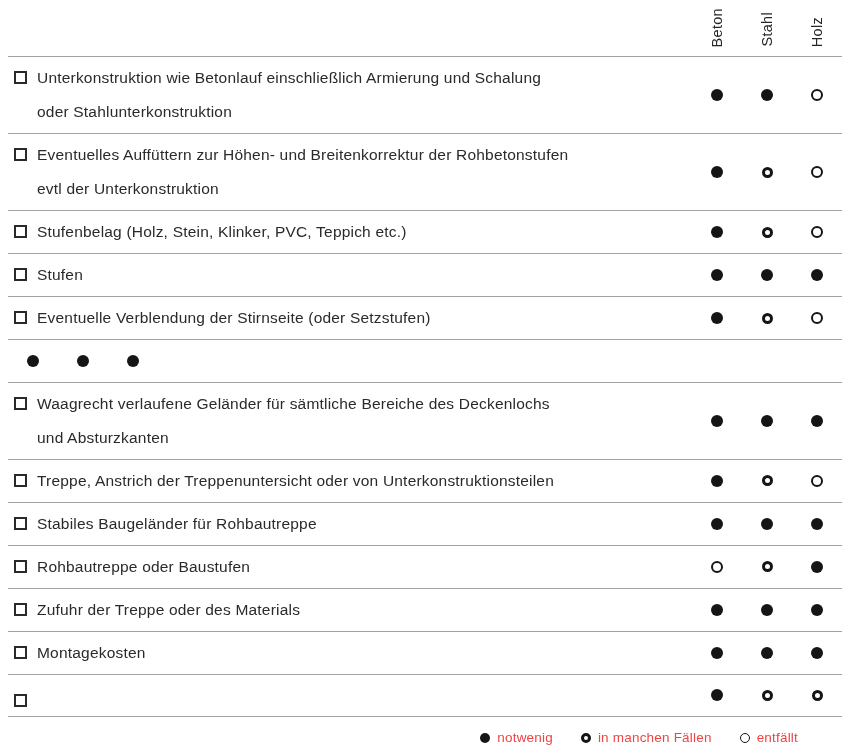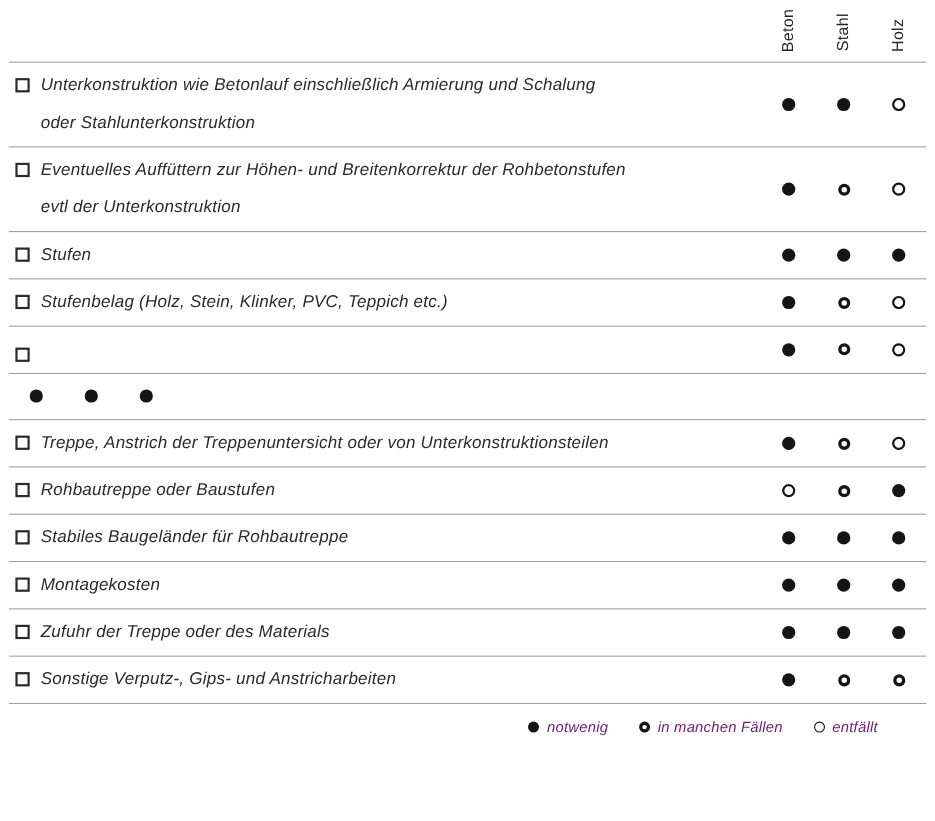--- a/index.html
+++ b/index.html
@@ -51,21 +51,20 @@
     display: flex;
     align-items: center;
     min-height: 42.5px;
     border-bottom: 1.5px solid #a2a2a2;
   }
   .row-text {
     flex: 1;
     display: flex;
     align-items: flex-start;
     padding: 4px 10px 4px 6px;
-    font-style: italic;
   }
   .checkbox {
     flex: 0 0 13px;
     width: 13px;
     height: 13px;
     border: 2px solid #2a2a2a;
     margin-top: 10px;
     margin-right: 10px;
     background: #ffffff;
     cursor: pointer;
@@ -102,22 +101,21 @@
     padding: 13px 44px 0 0;
   }
   .legend-item {
     display: flex;
     align-items: center;
     gap: 7px;
   }
   .legend-label {
     font-size: 13.5px;
     letter-spacing: 0.2px;
-    color: #701a75;
-    font-style: italic;
+    color: #ef4444;
   }
 </style>
 </head>
 <body>
 
 <div class="page">
   <div class="table">
     <div class="header">
       <div class="header-spacer"></div>
       <div class="marks-area" id="col-headers">
@@ -167,84 +165,103 @@
             </div>
             <div class="mark-cell">
               <span class="mark none"></span>
             </div>
           </div>
   </div>
 
   <div class="row">
     <div class="row-text">
       <span class="checkbox"></span>
+      <span class="row-label">Stufenbelag (Holz, Stein, Klinker, PVC, Teppich etc.)</span>
+    </div>
+    <div class="marks-area row-marks">
+            <div class="mark-cell">
+              <span class="mark full"></span>
+            </div>
+            <div class="mark-cell">
+              <span class="mark some"></span>
+            </div>
+            <div class="mark-cell">
+              <span class="mark none"></span>
+            </div>
+          </div>
+  </div>
+
+  <div class="row">
+    <div class="row-text">
+      <span class="checkbox"></span>
       <span class="row-label">Stufen</span>
     </div>
     <div class="marks-area row-marks">
             <div class="mark-cell">
               <span class="mark full"></span>
             </div>
             <div class="mark-cell">
               <span class="mark full"></span>
             </div>
             <div class="mark-cell">
               <span class="mark full"></span>
             </div>
           </div>
   </div>
 
   <div class="row">
     <div class="row-text">
       <span class="checkbox"></span>
-      <span class="row-label">Stufenbelag (Holz, Stein, Klinker, PVC, Teppich etc.)</span>
-    </div>
-    <div class="marks-area row-marks">
-            <div class="mark-cell">
-              <span class="mark full"></span>
-            </div>
-            <div class="mark-cell">
-              <span class="mark some"></span>
-            </div>
-            <div class="mark-cell">
-              <span class="mark none"></span>
-            </div>
-          </div>
-  </div>
-
-  <div class="row">
-    <div class="row-text">
-      <span class="checkbox"></span>
-    </div>
-    <div class="marks-area row-marks">
-            <div class="mark-cell">
-              <span class="mark full"></span>
-            </div>
-            <div class="mark-cell">
-              <span class="mark some"></span>
-            </div>
-            <div class="mark-cell">
-              <span class="mark none"></span>
-            </div>
-          </div>
-  </div>
-
-  <div class="row">
-    <div class="marks-area row-marks">
-            <div class="mark-cell">
-              <span class="mark full"></span>
-            </div>
-            <div class="mark-cell">
-              <span class="mark full"></span>
-            </div>
-            <div class="mark-cell">
-              <span class="mark full"></span>
-            </div>
-          </div>
-  </div>
-
+      <span class="row-label">Eventuelle Verblendung der Stirnseite (oder Setzstufen)</span>
+    </div>
+    <div class="marks-area row-marks">
+            <div class="mark-cell">
+              <span class="mark full"></span>
+            </div>
+            <div class="mark-cell">
+              <span class="mark some"></span>
+            </div>
+            <div class="mark-cell">
+              <span class="mark none"></span>
+            </div>
+          </div>
+  </div>
+
+  <div class="row">
+    <div class="marks-area row-marks">
+            <div class="mark-cell">
+              <span class="mark full"></span>
+            </div>
+            <div class="mark-cell">
+              <span class="mark full"></span>
+            </div>
+            <div class="mark-cell">
+              <span class="mark full"></span>
+            </div>
+          </div>
+  </div>
+
+  <div class="row">
+    <div class="row-text">
+      <span class="checkbox"></span>
+      <span class="row-label">Waagrecht verlaufene Geländer für sämtliche Bereiche des Deckenlochs
+und Absturzkanten</span>
+    </div>
+    <div class="marks-area row-marks">
+            <div class="mark-cell">
+              <span class="mark full"></span>
+            </div>
+            <div class="mark-cell">
+              <span class="mark full"></span>
+            </div>
+            <div class="mark-cell">
+              <span class="mark full"></span>
+            </div>
+          </div>
+  </div>
 
   <div class="row">
     <div class="row-text">
       <span class="checkbox"></span>
       <span class="row-label">Treppe, Anstrich der Treppenuntersicht oder von Unterkonstruktionsteilen</span>
     </div>
     <div class="marks-area row-marks">
             <div class="mark-cell">
               <span class="mark full"></span>
             </div>
@@ -253,39 +270,57 @@
             </div>
             <div class="mark-cell">
               <span class="mark none"></span>
             </div>
           </div>
   </div>
 
   <div class="row">
     <div class="row-text">
       <span class="checkbox"></span>
+      <span class="row-label">Stabiles Baugeländer für Rohbautreppe</span>
+    </div>
+    <div class="marks-area row-marks">
+            <div class="mark-cell">
+              <span class="mark full"></span>
+            </div>
+            <div class="mark-cell">
+              <span class="mark full"></span>
+            </div>
+            <div class="mark-cell">
+              <span class="mark full"></span>
+            </div>
+          </div>
+  </div>
+
+  <div class="row">
+    <div class="row-text">
+      <span class="checkbox"></span>
       <span class="row-label">Rohbautreppe oder Baustufen</span>
     </div>
     <div class="marks-area row-marks">
             <div class="mark-cell">
               <span class="mark none"></span>
             </div>
             <div class="mark-cell">
               <span class="mark some"></span>
             </div>
             <div class="mark-cell">
               <span class="mark full"></span>
             </div>
           </div>
   </div>
 
   <div class="row">
     <div class="row-text">
       <span class="checkbox"></span>
-      <span class="row-label">Stabiles Baugeländer für Rohbautreppe</span>
+      <span class="row-label">Zufuhr der Treppe oder des Materials</span>
     </div>
     <div class="marks-area row-marks">
             <div class="mark-cell">
               <span class="mark full"></span>
             </div>
             <div class="mark-cell">
               <span class="mark full"></span>
             </div>
             <div class="mark-cell">
               <span class="mark full"></span>
@@ -307,39 +342,20 @@
             </div>
             <div class="mark-cell">
               <span class="mark full"></span>
             </div>
           </div>
   </div>
 
   <div class="row">
     <div class="row-text">
       <span class="checkbox"></span>
-      <span class="row-label">Zufuhr der Treppe oder des Materials</span>
-    </div>
-    <div class="marks-area row-marks">
-            <div class="mark-cell">
-              <span class="mark full"></span>
-            </div>
-            <div class="mark-cell">
-              <span class="mark full"></span>
-            </div>
-            <div class="mark-cell">
-              <span class="mark full"></span>
-            </div>
-          </div>
-  </div>
-
-  <div class="row">
-    <div class="row-text">
-      <span class="checkbox"></span>
-      <span class="row-label">Sonstige Verputz-, Gips- und Anstricharbeiten</span>
     </div>
     <div class="marks-area row-marks">
             <div class="mark-cell">
               <span class="mark full"></span>
             </div>
             <div class="mark-cell">
               <span class="mark some"></span>
             </div>
             <div class="mark-cell">
               <span class="mark some"></span>

